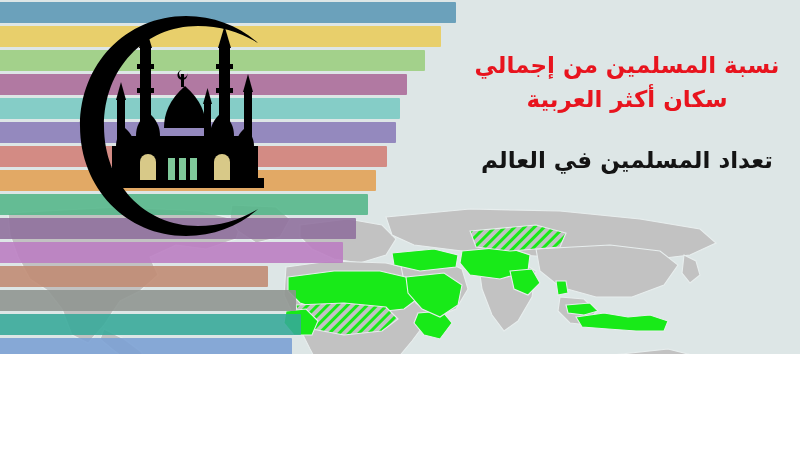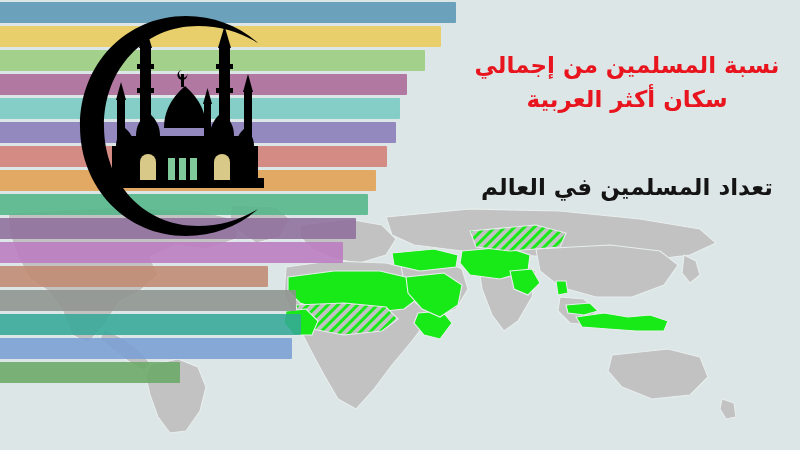--- a/index.html
+++ b/index.html
@@ -9,21 +9,21 @@
   }
   body {
     width: 800px;
     height: 450px;
     overflow: hidden;
     font-family: "DejaVu Sans", "Liberation Sans", sans-serif;
   }
   #stage {
     position: relative;
     width: 800px;
-    height: 450px;
+    height: 354px;
     background: #dde6e6;
     overflow: hidden;
   }
 
   
   #map-layer {
     position: absolute;
     left: 0;
     top: 205px;
     width: 800px;
@@ -78,21 +78,21 @@
   }
   #title-block {
     color: #e8141e;
     font-size: 23px;
     font-weight: bold;
     line-height: 1.48;
     letter-spacing: 0px;
   }
   #title-block .tline { display: block; }
   #subtitle-block {
-    margin-top: 53px;
+    margin-top: 26px;
     color: #141414;
     font-size: 23px;
     font-weight: bold;
     line-height: 1.64;
   }
   #subtitle-block .sline { display: block; }
 
   
   #watermark {
     position: absolute;

